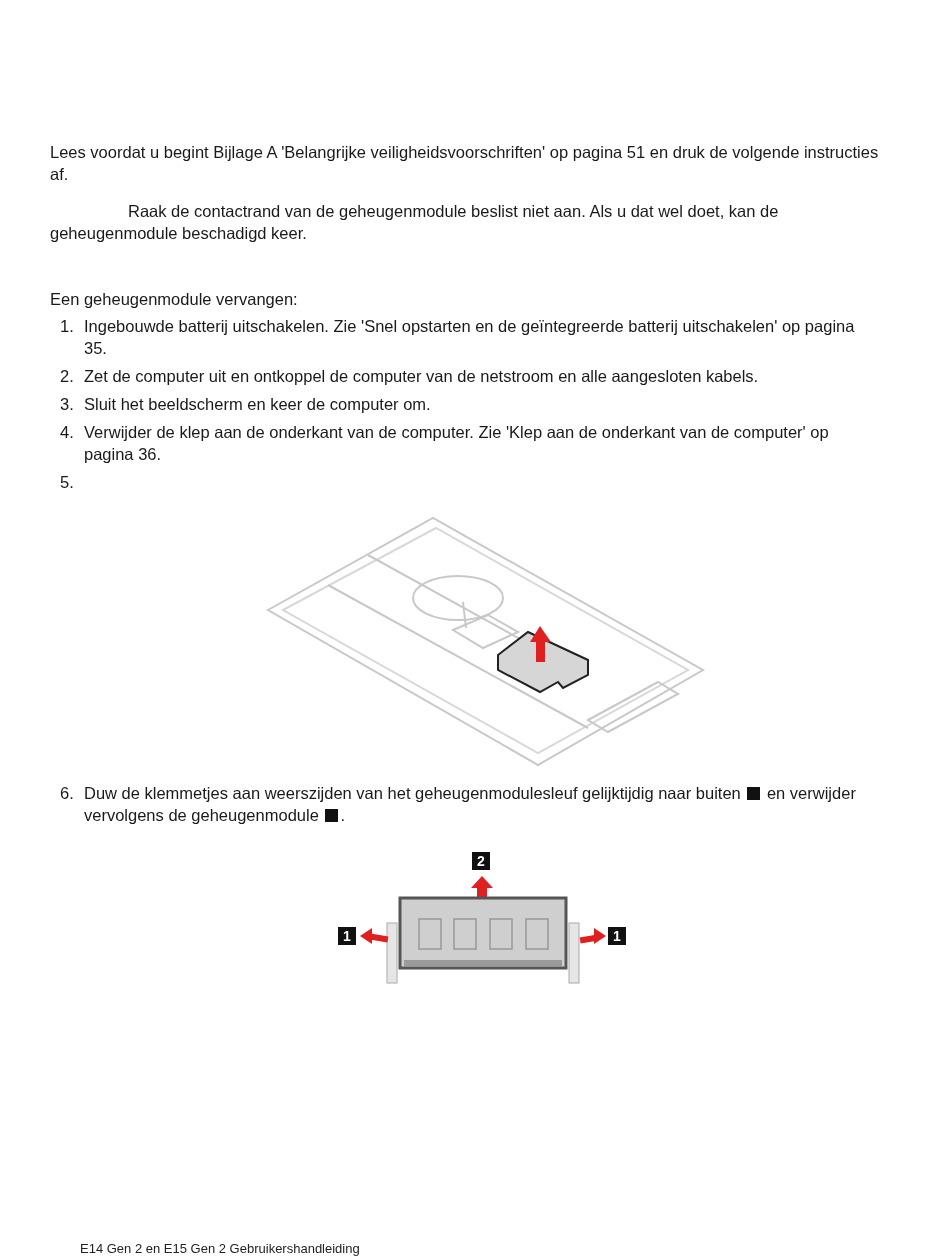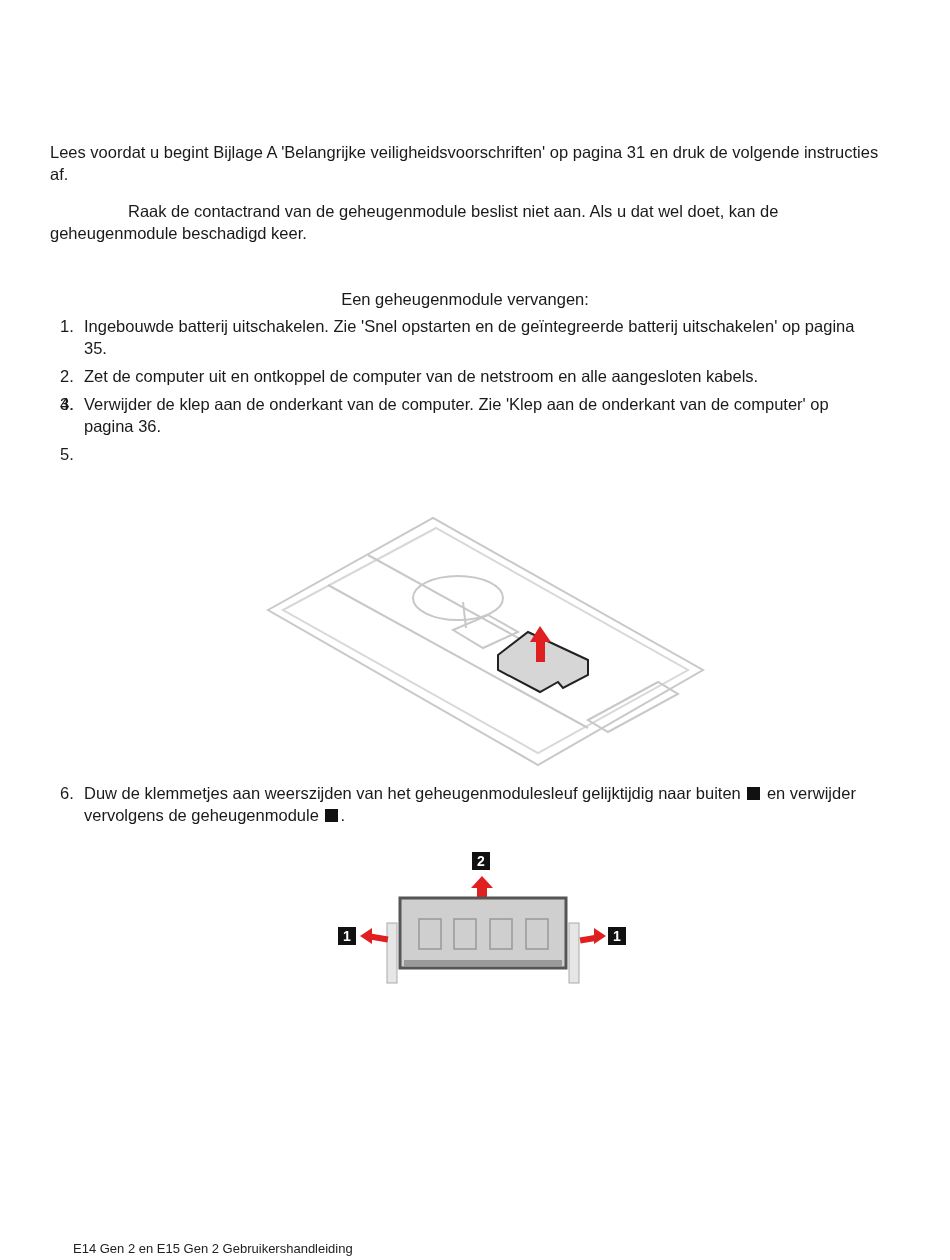--- a/index.html
+++ b/index.html
@@ -5,45 +5,45 @@
   html, body { margin: 0; padding: 0; background: #ffffff; }
   body {
     width: 950px; height: 1260px; position: relative; overflow: hidden;
     font-family: "Liberation Sans", "DejaVu Sans", sans-serif;
     color: #1a1a1a; font-size: 16.5px; line-height: 22px;
   }
   .abs { position: absolute; }
   .para { left: 50px; width: 830px; }
   .intro { top: 141px; }
   .caution { top: 200px; text-indent: 78px; }
-  .lead { top: 288px; text-align: center; }
+  .lead { top: 288px; }
   ol.steps {
     position: absolute; left: 50px; top: 315px; width: 830px;
     margin: 0; padding: 0; list-style: none;
   }
   ol.steps li { position: relative; padding-left: 34px; margin-bottom: 6px; }
   ol.steps li .num { position: absolute; left: 10px; top: 0; }
   .step6 { left: 50px; top: 782px; width: 830px; padding-left: 34px; box-sizing: border-box; }
   .step6 .num { position: absolute; left: 10px; top: 0; }
   .callout-sq { display: inline-block; width: 13px; height: 13px; background: #111; vertical-align: -1px; margin: 0 2px; }
-  .footer { left: 73px; top: 1241px; font-size: 13px; line-height: 16px; color: #222; }
+  .footer { left: 80px; top: 1241px; font-size: 13px; line-height: 16px; color: #222; }
   .fig1 { left: 258px; top: 510px; width: 450px; height: 265px; }
   .fig2 { left: 332px; top: 848px; width: 300px; height: 140px; }
 </style>
 </head>
 <body>
 
-<div class="abs para intro">Lees voordat u begint Bijlage A 'Belangrijke veiligheidsvoorschriften' op pagina 31 en druk de volgende instructies af.</div>
+<div class="abs para intro">Lees voordat u begint Bijlage A 'Belangrijke veiligheidsvoorschriften' op pagina 51 en druk de volgende instructies af.</div>
 <div class="abs para caution">Raak de contactrand van de geheugenmodule beslist niet aan. Als u dat wel doet, kan de geheugenmodule beschadigd keer.</div>
 <div class="abs para lead">Een geheugenmodule vervangen:</div>
 
 <ol class="steps">
   <li><span class="num">1.</span><span>Ingebouwde batterij uitschakelen. Zie 'Snel opstarten en de geïntegreerde batterij uitschakelen' op pagina 35.</span></li>
   <li><span class="num">2.</span><span>Zet de computer uit en ontkoppel de computer van de netstroom en alle aangesloten kabels.</span></li>
-  <li><span class="num">3.</span></li>
+  <li><span class="num">3.</span><span>Sluit het beeldscherm en keer de computer om.</span></li>
   <li><span class="num">4.</span><span>Verwijder de klep aan de onderkant van de computer. Zie 'Klep aan de onderkant van de computer' op pagina 36.</span></li>
   <li><span class="num">5.</span></li>
 </ol>
 
 <svg class="abs fig1" viewBox="0 0 450 265">
   <g fill="none" stroke="#c8c8c8" stroke-width="2">
     <polygon points="10,100 175,8 445,160 280,255"></polygon>
     <polygon points="25,100 178,18 430,160 280,243" stroke="#d8d8d8"></polygon>
     <line x1="70" y1="75" x2="330" y2="218"></line>
     <ellipse cx="200" cy="88" rx="45" ry="22"></ellipse>

